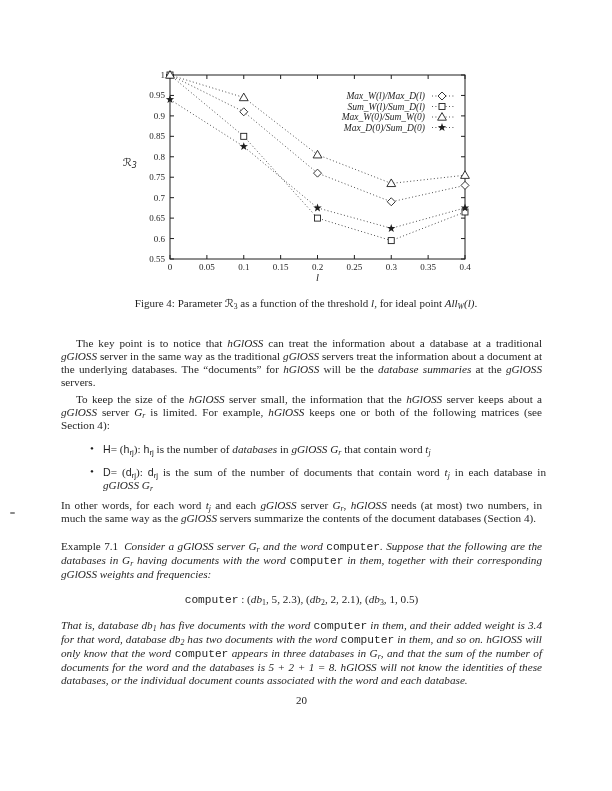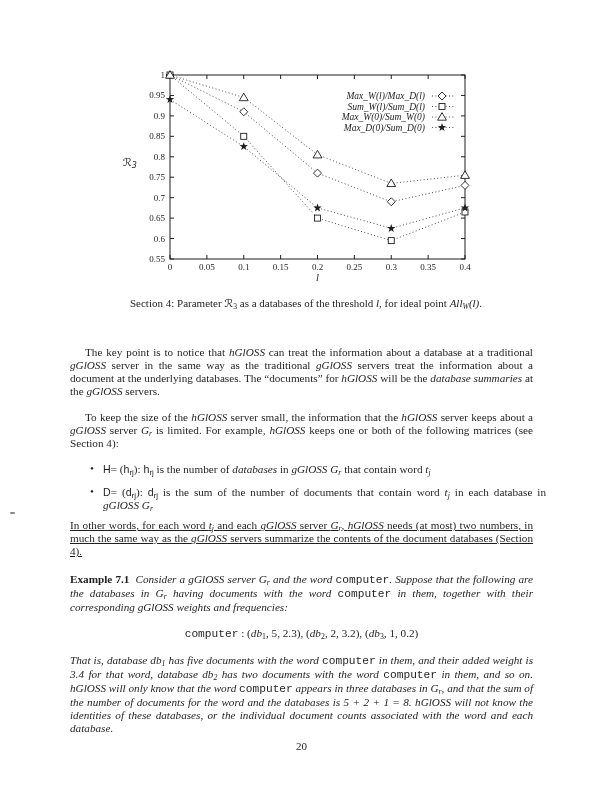--- a/index.html
+++ b/index.html
@@ -11,42 +11,42 @@
   .page{position:absolute;inset:0;overflow:hidden;}
   .chart{position:absolute;left:100px;top:58px;width:440px;height:240px;}
   .caption{
     position:absolute;left:0;top:297px;width:612px;text-align:center;
     font-size:11px;line-height:13px;
   }
   .content{
     position:absolute;left:57px;top:333px;width:489px;
     font-size:11.2px;line-height:13px;text-align:justify;
   }
-  .content p{margin:13px;}
+  .content p{margin:4px;}
   #p1,#p2{text-indent:15px;}
   #p2{margin-top:2px;}
   ul.matrix{list-style:none;margin:11px 0 0;padding:0;}
   ul.matrix li{position:relative;padding-left:46px;text-align:justify;}
   ul.matrix li + li{margin-top:10px;}
   .dot{position:absolute;left:33px;top:-1px;}
-  #p3{margin-top:7px;text-decoration:underline;}
+  #p3{margin-top:7px;}
   #example{margin-top:15px;}
   #equation{margin-top:12px;text-align:center;text-indent:0;}
   #p4{margin-top:12px;}
   .pageno{
-    position:absolute;left:57px;top:740px;width:489px;text-align:center;
+    position:absolute;left:57px;top:694px;width:489px;text-align:center;
     font-size:11px;
   }
   .artifact{
     position:absolute;left:10px;top:512px;width:5px;height:2px;
     background:#8a8a8a;border-radius:1px;
   }
   
   .i{font-style:italic;}
-  .b{font-weight:bold;}
+  .b{font-weight:normal;}
   .mr{margin-right:6px;}
   .rm{font-style:normal;font-family:Liberation Mono, monospace;}
   .sf{font-family:"Liberation Sans", sans-serif;font-size:0.95em;}
   .scr{font-family:"DejaVu Sans", sans-serif;font-style:italic;}
   .sub{
     font-size:0.7em;line-height:0;position:relative;top:0.22em;
   }
 </style>
 </head>
 <body>
@@ -163,39 +163,39 @@
           <path fill="#fff" stroke="#1f1f1f" stroke-width="0.9" d="M342 54.6L346.4 62.2L337.6 62.2Z"></path>
           <text x="325" y="72.5" text-anchor="end" font-size="9.5" font-style="italic" font-family="&quot;Liberation Serif&quot;, serif" fill="#1f1f1f">Max_D(0)/Sum_D(0)</text>
           <line x1="332" y1="69.5" x2="354" y2="69.5" stroke="#3a3a3a" stroke-width="0.9" stroke-dasharray="1 2.4"></line>
           <path d="M342.00 65.10L343.06 68.04L346.18 68.14L343.71 70.06L344.59 73.06L342.00 71.30L339.41 73.06L340.29 70.06L337.82 68.14L340.94 68.04Z" fill="#1f1f1f"></path>
         </g>
         <text x="217.5" y="223" text-anchor="middle" font-size="10.5" font-style="italic" font-family="&quot;Liberation Serif&quot;, serif" fill="#1f1f1f">l</text>
         <text x="30" y="108" text-anchor="middle" font-size="11" font-style="italic" font-family="&quot;DejaVu Sans&quot;, sans-serif" fill="#1f1f1f">ℛ<tspan dy="2" font-size="8">3</tspan></text>
       </svg>
   </div>
 
-  <div class="caption"><span>Section 4: Parameter </span><span class="scr">ℛ</span><span class="sub">3</span><span> as a databases of the threshold </span><span class="i">l</span><span>, for ideal point </span><span class="i">All</span><span class="i sub">W</span><span class="i">(l)</span><span>.</span></div>
+  <div class="caption"><span>Figure 4: Parameter </span><span class="scr">ℛ</span><span class="sub">3</span><span> as a function of the threshold </span><span class="i">l</span><span>, for ideal point </span><span class="i">All</span><span class="i sub">W</span><span class="i">(l)</span><span>.</span></div>
 
   <div class="content">
     <p id="p1"><span>The key point is to notice that </span><span class="i">hGlOSS</span><span> can treat the information about a database at a traditional </span><span class="i">gGlOSS</span><span> server in the same way as the traditional </span><span class="i">gGlOSS</span><span> servers treat the information about a document at the underlying databases. The “documents” for </span><span class="i">hGlOSS</span><span> will be the </span><span class="i">database summaries</span><span> at the </span><span class="i">gGlOSS</span><span> servers.</span></p>
     <p id="p2"><span>To keep the size of the </span><span class="i">hGlOSS</span><span> server small, the information that the </span><span class="i">hGlOSS</span><span> server keeps about a </span><span class="i">gGlOSS</span><span> server </span><span class="i">G</span><span class="i sub">r</span><span> is limited.  For example, </span><span class="i">hGlOSS</span><span> keeps one or both of the following matrices (see Section 4):</span></p>
 
     <ul class="matrix">
       <li>
         <span class="dot">•</span>
         <span><span class="sf">H</span><span>= (</span><span class="sf">h</span><span class="sf sub">rj</span><span>): </span><span class="sf">h</span><span class="sf sub">rj</span><span> is the number of </span><span class="i">databases</span><span> in </span><span class="i">gGlOSS</span><span> </span><span class="i">G</span><span class="i sub">r</span><span> that contain word </span><span class="i">t</span><span class="i sub">j</span></span>
       </li>
       <li>
         <span class="dot">•</span>
         <span><span class="sf">D</span><span>= (</span><span class="sf">d</span><span class="sf sub">rj</span><span>): </span><span class="sf">d</span><span class="sf sub">rj</span><span> is the sum of the number of documents that contain word </span><span class="i">t</span><span class="i sub">j</span><span> in each database in </span><span class="i">gGlOSS</span><span> </span><span class="i">G</span><span class="i sub">r</span></span>
       </li>
     </ul>
 
     <p id="p3"><span>In other words, for each word </span><span class="i">t</span><span class="i sub">j</span><span> and each </span><span class="i">gGlOSS</span><span> server </span><span class="i">G</span><span class="i sub">r</span><span>, </span><span class="i">hGlOSS</span><span> needs (at most) two numbers, in much the same way as the </span><span class="i">gGlOSS</span><span> servers summarize the contents of the document databases (Section 4).</span></p>
     <p id="example"><span class="b mr">Example 7.1</span><span class="i">Consider a gGlOSS server G</span><span class="i sub">r</span><span class="i"> and the word </span><span class="rm">computer</span><span class="i">. Suppose that the following are the databases in G</span><span class="i sub">r</span><span class="i"> having documents with the word </span><span class="rm">computer</span><span class="i"> in them, together with their corresponding gGlOSS weights and frequencies:</span></p>
-    <p id="equation"><span class="rm">computer</span><span> : (</span><span class="i">db</span><span class="sub">1</span><span>, 5, 2.3), (</span><span class="i">db</span><span class="sub">2</span><span>, 2, 3.2), (</span><span class="i">db</span><span class="sub">3</span><span>, 1, 0.2)</span></p>
+    <p id="equation"><span class="rm">computer</span><span> : (</span><span class="i">db</span><span class="sub">1</span><span>, 5, 2.3), (</span><span class="i">db</span><span class="sub">2</span><span>, 2, 2.1), (</span><span class="i">db</span><span class="sub">3</span><span>, 1, 0.5)</span></p>
     <p id="p4"><span class="i">That is, database db</span><span class="i sub">1</span><span class="i"> has five documents with the word </span><span class="rm">computer</span><span class="i"> in them, and their added weight is 3.4 for that word, database db</span><span class="i sub">2</span><span class="i"> has two documents with the word </span><span class="rm">computer</span><span class="i"> in them, and so on. hGlOSS will only know that the word </span><span class="rm">computer</span><span class="i"> appears in three databases in G</span><span class="i sub">r</span><span class="i">, and that the sum of the number of documents for the word and the databases is 5 + 2 + 1 = 8. hGlOSS will not know the identities of these databases, or the individual document counts associated with the word and each database.</span></p>
   </div>
 
   <div class="artifact"></div>
 
   <div class="pageno">20</div>
 </div>
 
 </body></html>

